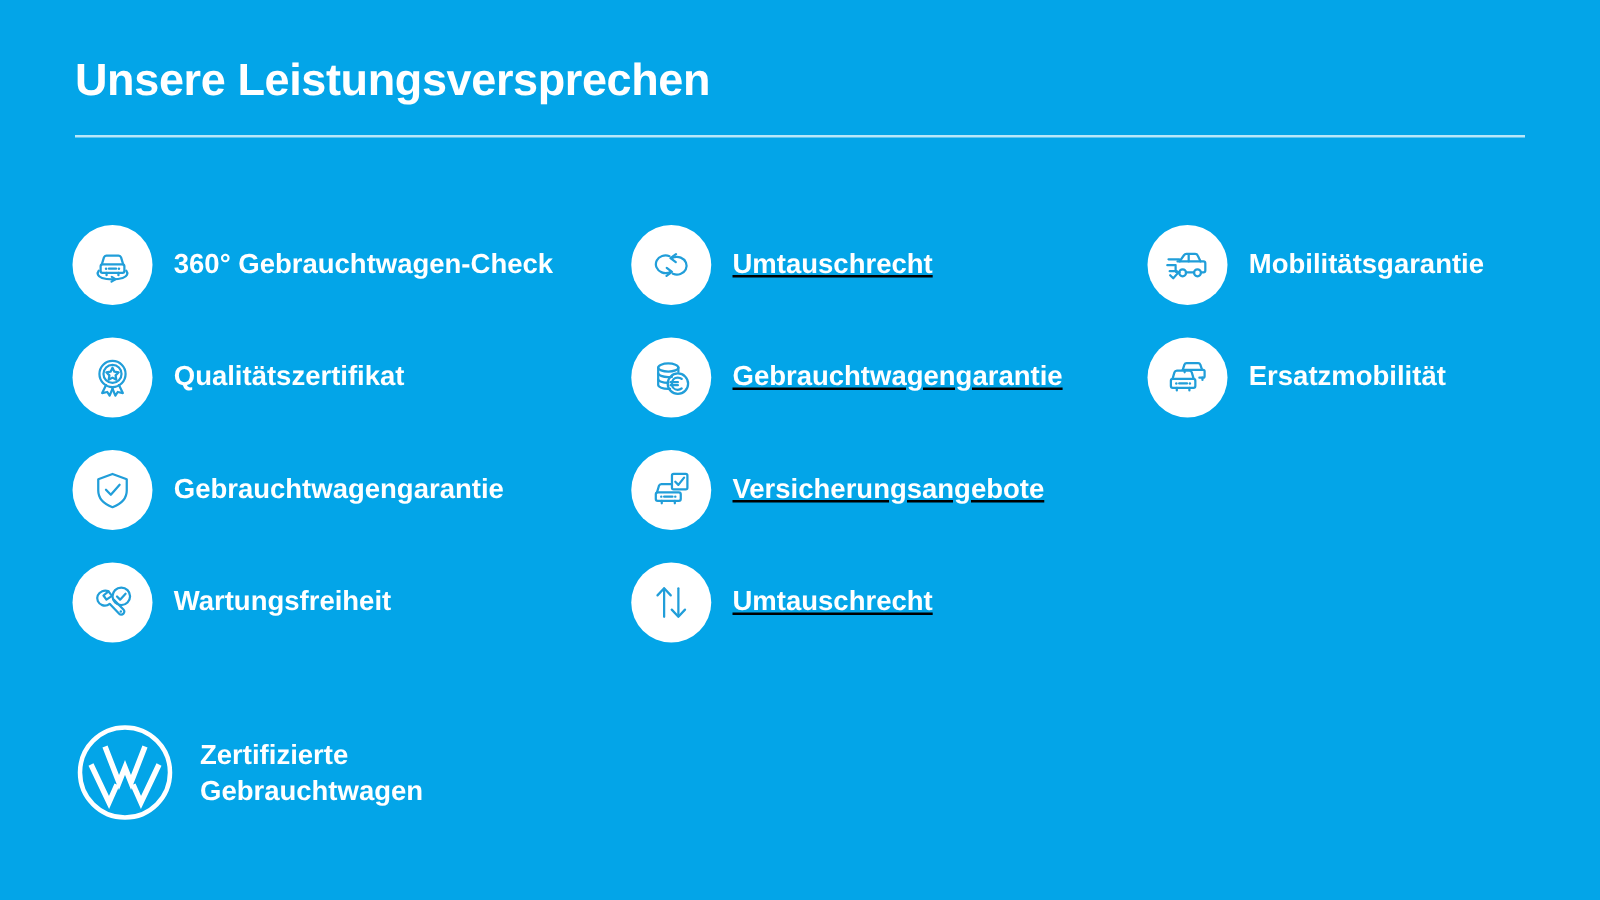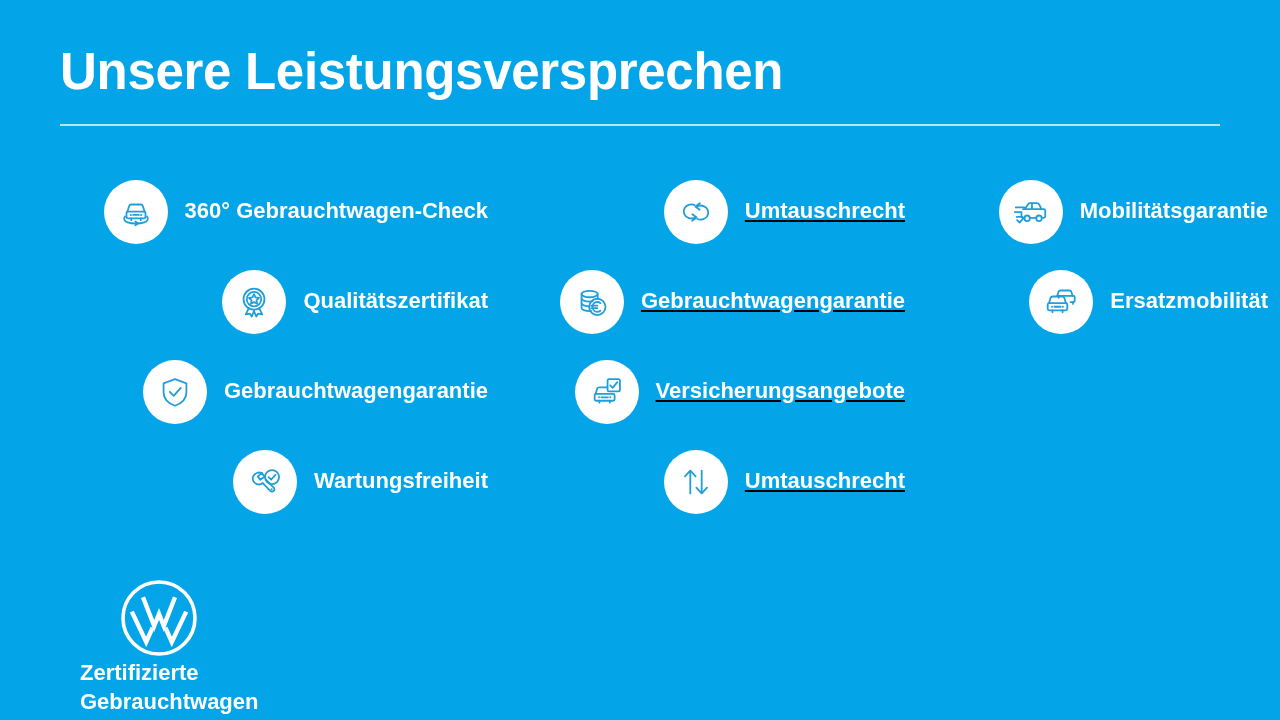--- a/index.html
+++ b/index.html
@@ -25,21 +25,21 @@
 
   
   .header {
     position: absolute;
     left: 60px;
     top: 44px;
     width: 1160px;
   }
   .page-title {
     margin: 0;
-    font-size: 51px;
+    font-size: 36px;
     line-height: 1.1;
     font-weight: 700;
     color: #ffffff;
     letter-spacing: -0.3px;
     white-space: nowrap;
   }
   .title-rule {
     margin-top: 24px;
     width: 1160px;
     height: 2px;
@@ -60,21 +60,20 @@
   }
   .promise-col.col-0 { left: 58px;  width: 430px; }
   .promise-col.col-1 { left: 505px; width: 400px; text-decoration: underline; }
   .promise-col.col-2 { left: 918px; width: 350px; }
 
   .promise-item {
     position: relative;
     height: 90px;
     display: flex;
     align-items: flex-start;
-    justify-content: flex-end;
   }
 
   .icon-circle {
     flex: 0 0 auto;
     width: 64px;
     height: 64px;
     border-radius: 50%;
     background: #ffffff;
     display: flex;
     align-items: center;
@@ -109,21 +108,20 @@
     white-space: nowrap;
   }
 
   
   .brand {
     position: absolute;
     left: 60px;
     top: 578px;
     display: flex;
     align-items: center;
-    flex-direction: column;
   }
   .vw-logo {
     width: 80px;
     height: 80px;
     flex: 0 0 auto;
   }
   .vw-logo svg {
     display: block;
     width: 80px;
     height: 80px;

